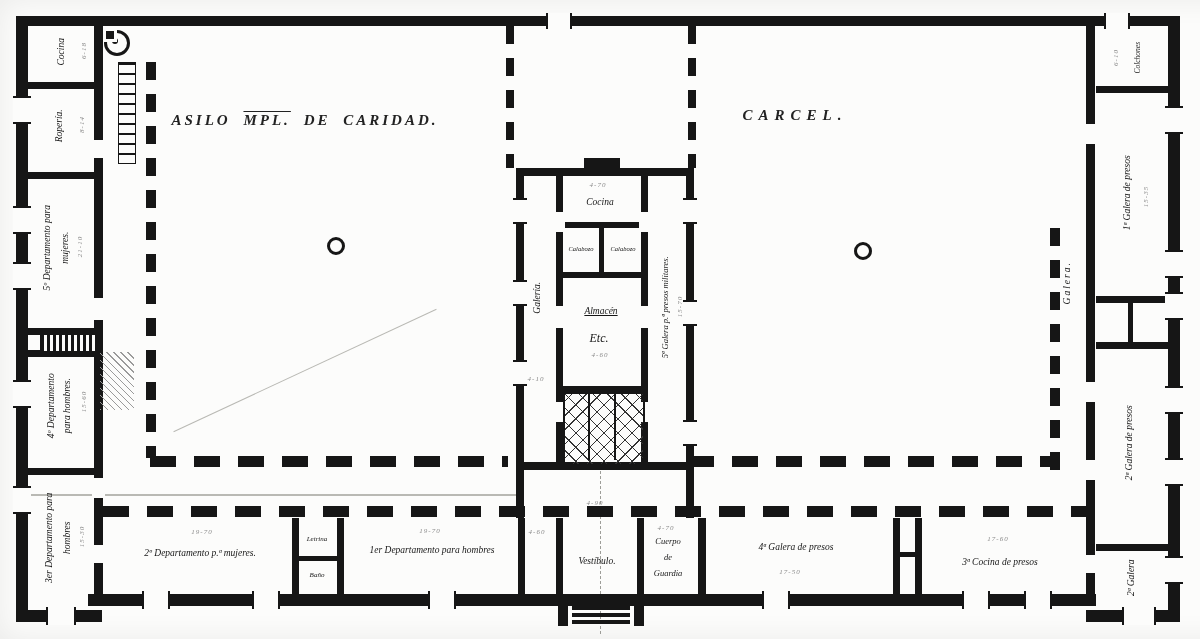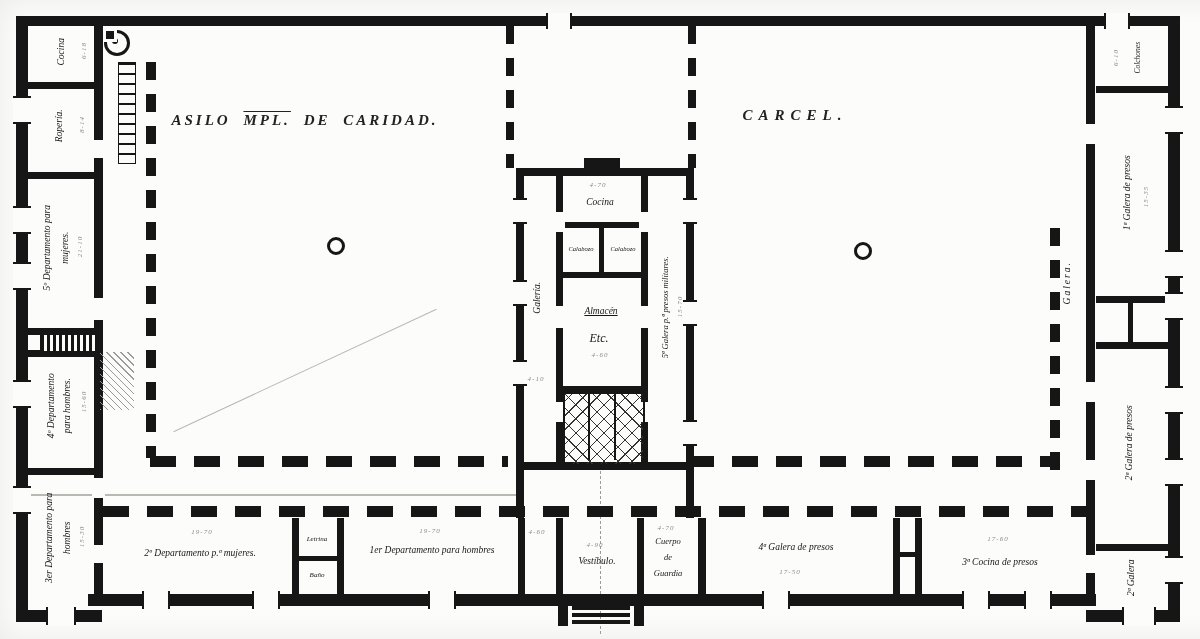--- a/index.html
+++ b/index.html
@@ -178,21 +178,21 @@
   <div class="vlbl dim" style="left:57px;top:533px;width:50px;">15-30</div>
 
   <div class="lbl" style="left:90px;top:549px;width:220px;">2º Departamento p.ª mujeres.</div>
   <div class="lbl dim" style="left:142px;top:529px;width:120px;">19-70</div>
   <div class="lbl" style="left:296px;top:536px;width:42px;font-size:7px;">Letrina</div>
   <div class="lbl" style="left:296px;top:572px;width:42px;font-size:7px;">Baño</div>
   <div class="lbl" style="left:322px;top:546px;width:220px;">1er Departamento para hombres</div>
   <div class="lbl dim" style="left:370px;top:528px;width:120px;">19-70</div>
   <div class="lbl dim" style="left:507px;top:529px;width:60px;">4-60</div>
   <div class="lbl" style="left:547px;top:557px;width:100px;">Vestíbulo.</div>
-  <div class="lbl dim" style="left:565px;top:542px;width:60px;">4-90</div>
+  <div class="lbl dim" style="left:565px;top:500px;width:60px;">4-90</div>
   <div class="lbl" style="left:628px;top:537px;width:80px;font-size:8.5px;">Cuerpo</div>
   <div class="lbl" style="left:628px;top:553px;width:80px;font-size:8.5px;">de</div>
   <div class="lbl" style="left:628px;top:569px;width:80px;font-size:8.5px;">Guardia</div>
   <div class="lbl dim" style="left:636px;top:525px;width:60px;">4-70</div>
   <div class="lbl" style="left:696px;top:543px;width:200px;">4ª Galera de presos</div>
   <div class="lbl dim" style="left:730px;top:569px;width:120px;">17-50</div>
   <div class="lbl" style="left:900px;top:558px;width:200px;">3ª Cocina de presos</div>
   <div class="lbl dim" style="left:938px;top:536px;width:120px;">17-60</div>
 
   <div class="vlbl" style="left:1108px;top:54px;width:60px;font-size:7.5px;">Colchones</div>

